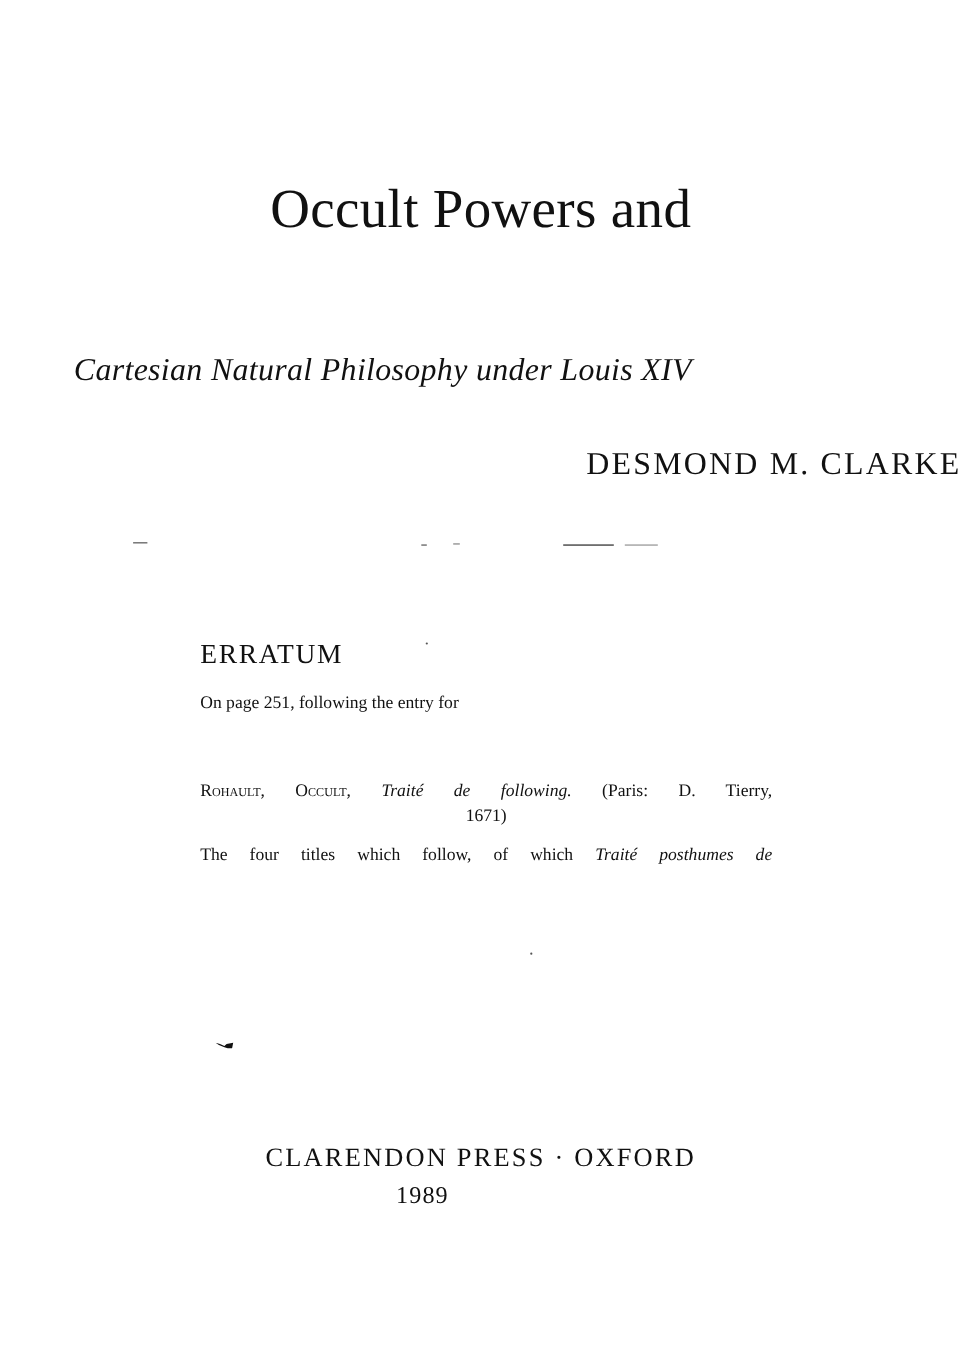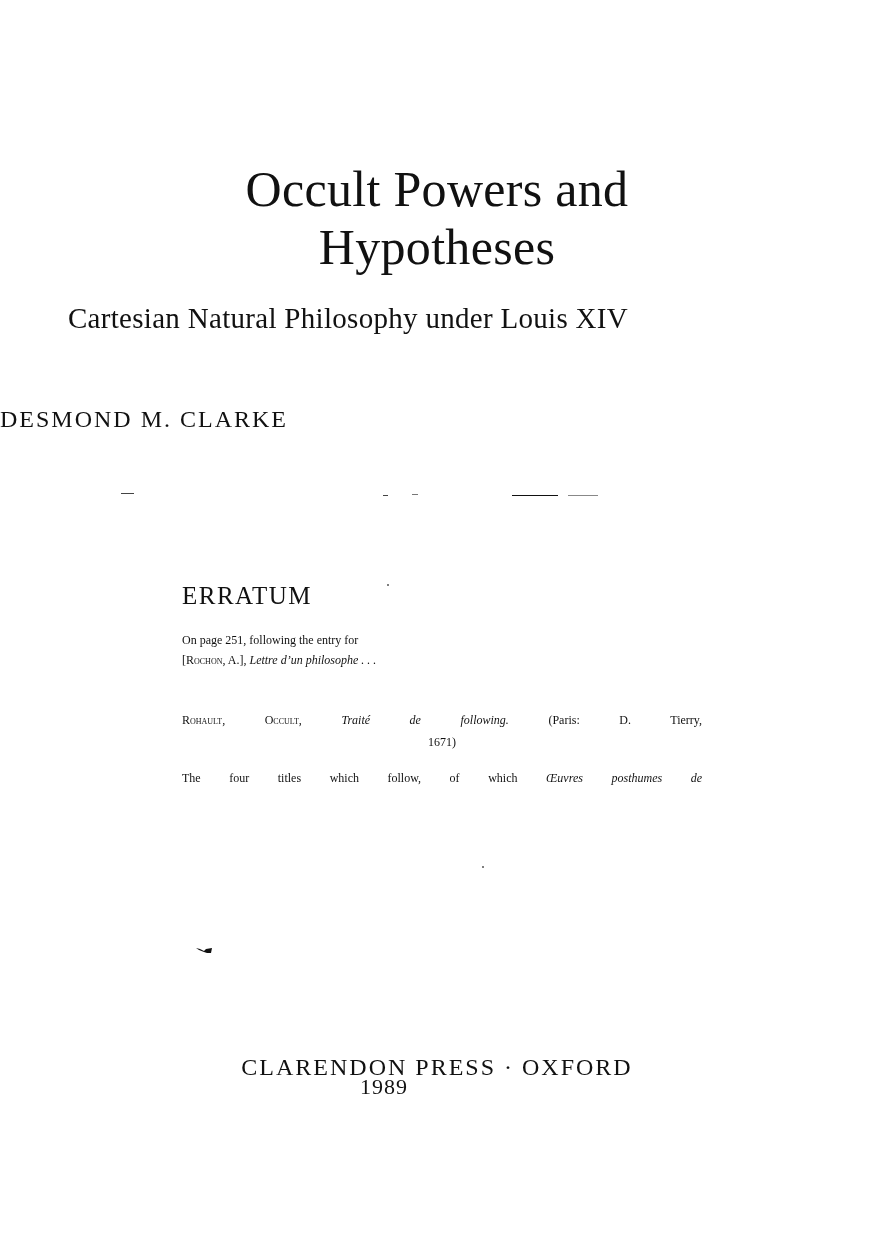--- a/index.html
+++ b/index.html
@@ -1,70 +1,65 @@
 <!DOCTYPE html>
 <html><head>
 <meta charset="utf-8">
 <style>
   html, body { margin:0; padding:0; background:#fff; }
   body { width:874px; height:1241px; position:relative; overflow:hidden; font-family:"Liberation Serif","DejaVu Serif",serif; color:#111; }
   .abs { position:absolute; }
   .title { left:0; width:874px; text-align:center; font-size:50px; line-height:58px; top:160px; letter-spacing:0.3px; }
-  .subtitle { left:0; width:696px; text-align:center; font-size:29px; top:302px; letter-spacing:0.3px; }
-  .author { left:0; width:874px; text-align:left; font-size:24px; top:406px; letter-spacing:2px; }
+  .subtitle { left:0; width:696px; text-align:center; font-style:italic; font-size:29px; top:320px; letter-spacing:0.3px; }
+  .author { left:0; width:874px; text-align:right; font-size:29px; top:406px; letter-spacing:2px; }
   .rule { height:1px; background:#444; }
   .erratum-head { left:182px; top:582px; font-size:25px; letter-spacing:1.5px; }
-  .body { left:182px; width:520px; font-size:12px; line-height:20px; }
+  .body { left:182px; width:520px; font-size:16px; line-height:20px; }
   .sc { font-variant:small-caps; }
-  .publisher { left:0; width:874px; text-align:center; font-size:24px; top:1040px; letter-spacing:2px;margin-top:14px; }
+  .publisher { left:0; width:874px; text-align:center; font-size:24px; top:1040px; letter-spacing:2px; }
   .year { left:0; width:768px; text-align:center; font-size:22px; top:1074px; letter-spacing:1px; }
   .mark { left:196px; top:946px; width:20px; height:8px; }
   .dot { width:2px; height:2px; background:#555; border-radius:1px; }
 </style>
 </head>
 <body>
 
 <div class="abs title">
   <div>Occult Powers and</div>
-  <div>Hypotheses</div>
 </div>
 
 <div class="abs subtitle">Cartesian Natural Philosophy under Louis XIV</div>
 
 <div class="abs author">DESMOND M. CLARKE</div>
 
 <div class="abs rule" style="left:121px;top:493px;width:13px;"></div>
 <div class="abs rule" style="left:383px;top:495px;width:5px;"></div>
 <div class="abs rule" style="left:412px;top:494px;width:6px;background:#777;"></div>
 <div class="abs rule" style="left:512px;top:495px;width:46px;background:#111;"></div>
 <div class="abs rule" style="left:568px;top:495px;width:30px;background:#888;"></div>
 <div class="abs dot" style="left:387px;top:584px;"></div>
 <div class="abs dot" style="left:482px;top:866px;"></div>
 
 <div class="abs erratum-head">ERRATUM</div>
 
 <div class="abs body" style="top:630px;">
   <div>On page 251, following the entry for</div>
-  <div>
-    <span class="sc">[Rochon, A.],</span>
-    <i>Lettre d’un philosophe . . .</i>
-  </div>
 </div>
 
 <div class="abs body" style="top:710px;text-align:justify;text-align-last:justify;">
   <span class="sc">Rohault, Occult,</span>
   <i>Traité de following.</i>
   <span>(Paris: D. Tierry,</span>
 </div>
 <div class="abs body" style="top:732px;text-align:center;">1671)</div>
 
 <div class="abs body" style="top:768px;">
   <div style="text-align:justify;text-align-last:justify;">
     <span>The four titles which follow, of which</span>
-    <i>Œuvres posthumes de</i>
+    <i>Traité posthumes de</i>
   </div>
 </div>
 
 <svg class="abs mark" viewBox="0 0 20 8">
   <path d="M0 2 L4 3 L8 5 L10 3 L16 2 L15 7 L11 7 L8 6 L3 4 Z" fill="#111"></path>
 </svg>
 
 <div class="abs publisher">CLARENDON PRESS · OXFORD</div>
 <div class="abs year">1989</div>
 

